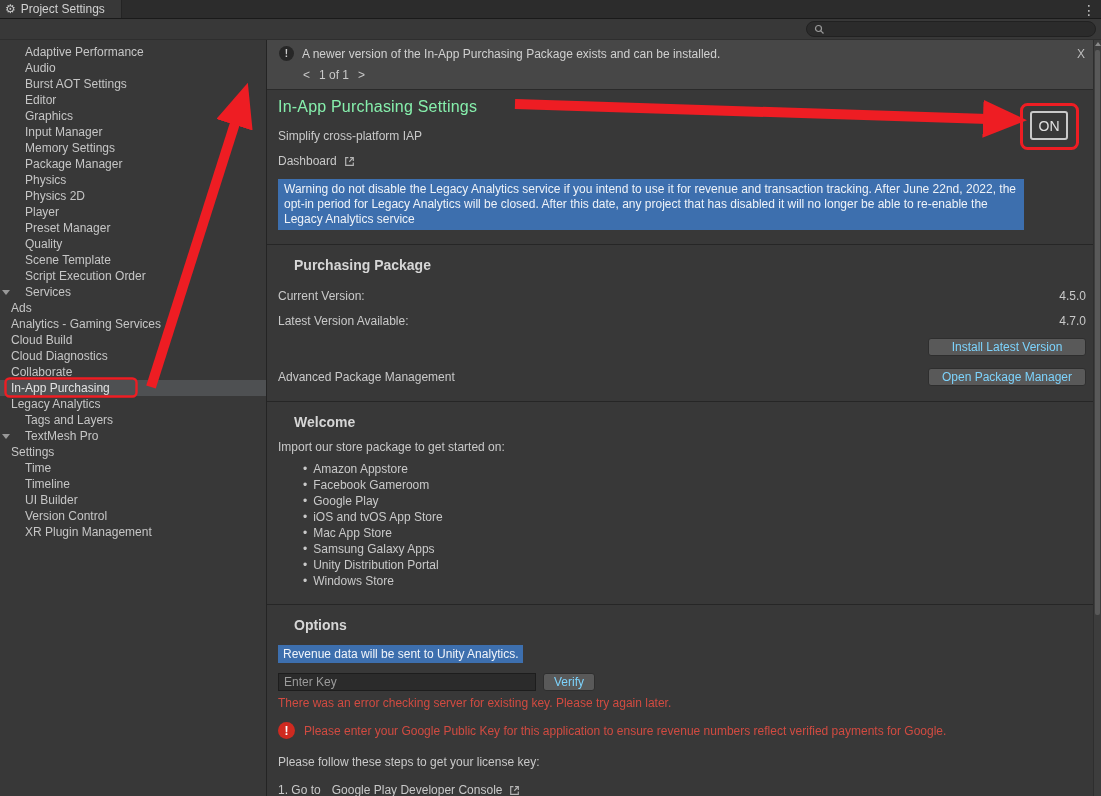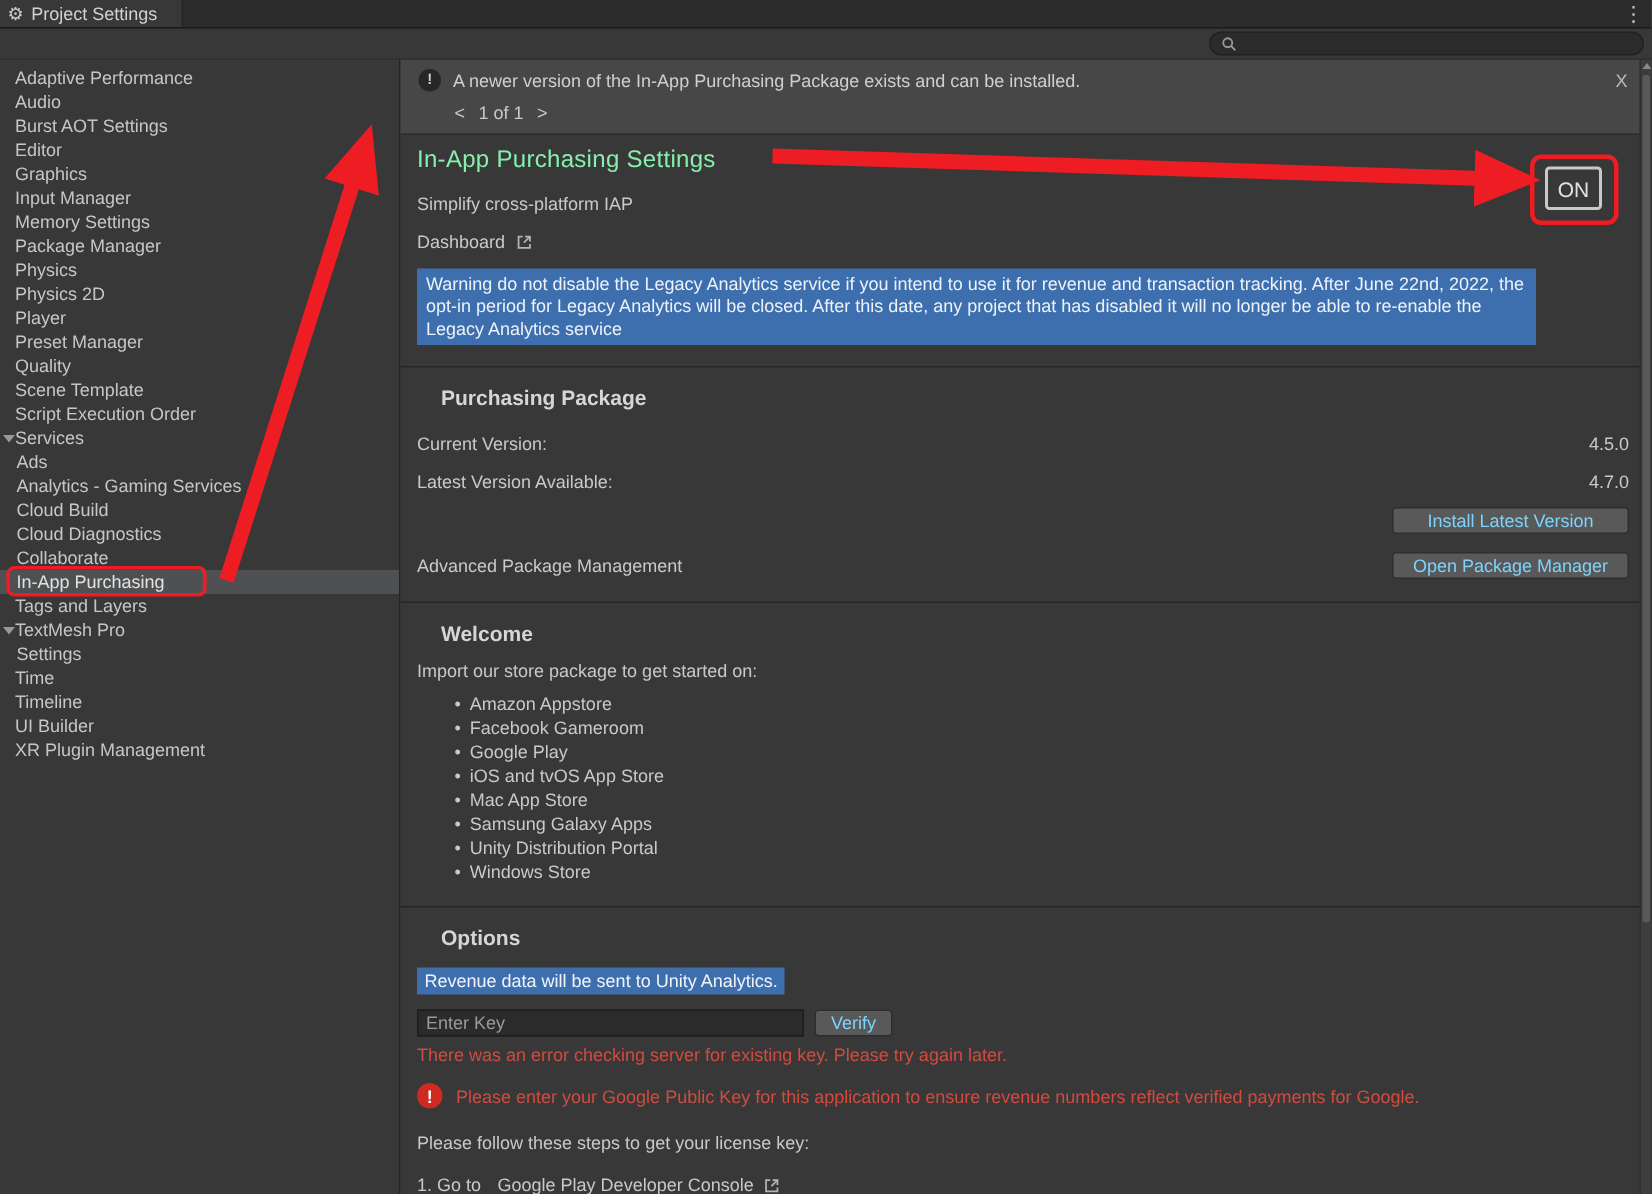--- a/index.html
+++ b/index.html
@@ -15,21 +15,21 @@
 
   
   .toolbar{height:21px;display:flex;align-items:center;justify-content:flex-end;padding:0 5px;background:#383838;border-bottom:1px solid #2e2e2e}
   .searchbox{display:flex;align-items:center;gap:4px;width:290px;height:16px;background:#2b2b2b;border:1px solid #212121;border-radius:8px;padding:0 7px}
   .searchbox input{flex:1;background:transparent;border:none;outline:none;color:#cfcfcf;font-size:11px;font-family:inherit}
 
   .content{display:flex;height:756px}
 
   
   .sidebar{width:267px;flex:0 0 267px;border-right:1px solid #242424;padding-top:4px;overflow:hidden;background:#383838}
-  .side-item{position:relative;height:16px;display:flex;align-items:center;padding-left:10px;color:#c6c6c6;white-space:nowrap;cursor:default}
+  .side-item{position:relative;height:16px;display:flex;align-items:center;padding-left:25px;color:#c6c6c6;white-space:nowrap;cursor:default}
   .side-item.indent-1{padding-left:11px}
   .side-item.selected{background:#4e5052;color:#e2e2e2}
   .foldout{position:absolute;left:2px;top:6px;width:0;height:0;border-left:4px solid transparent;border-right:4px solid transparent;border-top:5px solid #989898}
 
   
   .main{position:relative;flex:1;background:#383838;overflow:hidden}
 
   .banner{position:relative;height:50px;background:#474747;border-bottom:1px solid #2a2a2a;padding:6px 12px 0}
   .banner-row1{display:flex;align-items:center;gap:8px;color:#d0d0d0}
   .info-icon{flex:0 0 15px;width:15px;height:15px;border-radius:50%;background:#272727;color:#cdcdcd;font-size:10px;font-weight:bold;display:flex;align-items:center;justify-content:center}
@@ -163,38 +163,44 @@
         </div>
         <div class="side-item indent-1">
           <span class="side-label">Cloud Diagnostics</span>
         </div>
         <div class="side-item indent-1">
           <span class="side-label">Collaborate</span>
         </div>
         <div class="side-item indent-1 selected">
           <span class="side-label">In-App Purchasing</span>
         </div>
+        <div class="side-item indent-1">
+          <span class="side-label">Legacy Analytics</span>
+        </div>
         <div class="side-item indent-0">
           <span class="side-label">Tags and Layers</span>
         </div>
         <div class="side-item indent-0">
           <span class="foldout"></span>
           <span class="side-label">TextMesh Pro</span>
         </div>
         <div class="side-item indent-1">
           <span class="side-label">Settings</span>
         </div>
         <div class="side-item indent-0">
           <span class="side-label">Time</span>
         </div>
         <div class="side-item indent-0">
           <span class="side-label">Timeline</span>
         </div>
         <div class="side-item indent-0">
           <span class="side-label">UI Builder</span>
+        </div>
+        <div class="side-item indent-0">
+          <span class="side-label">Version Control</span>
         </div>
         <div class="side-item indent-0">
           <span class="side-label">XR Plugin Management</span>
         </div>
       </div>
 
     <div class="main">
 
       <div class="banner">
         <div class="banner-row1">

